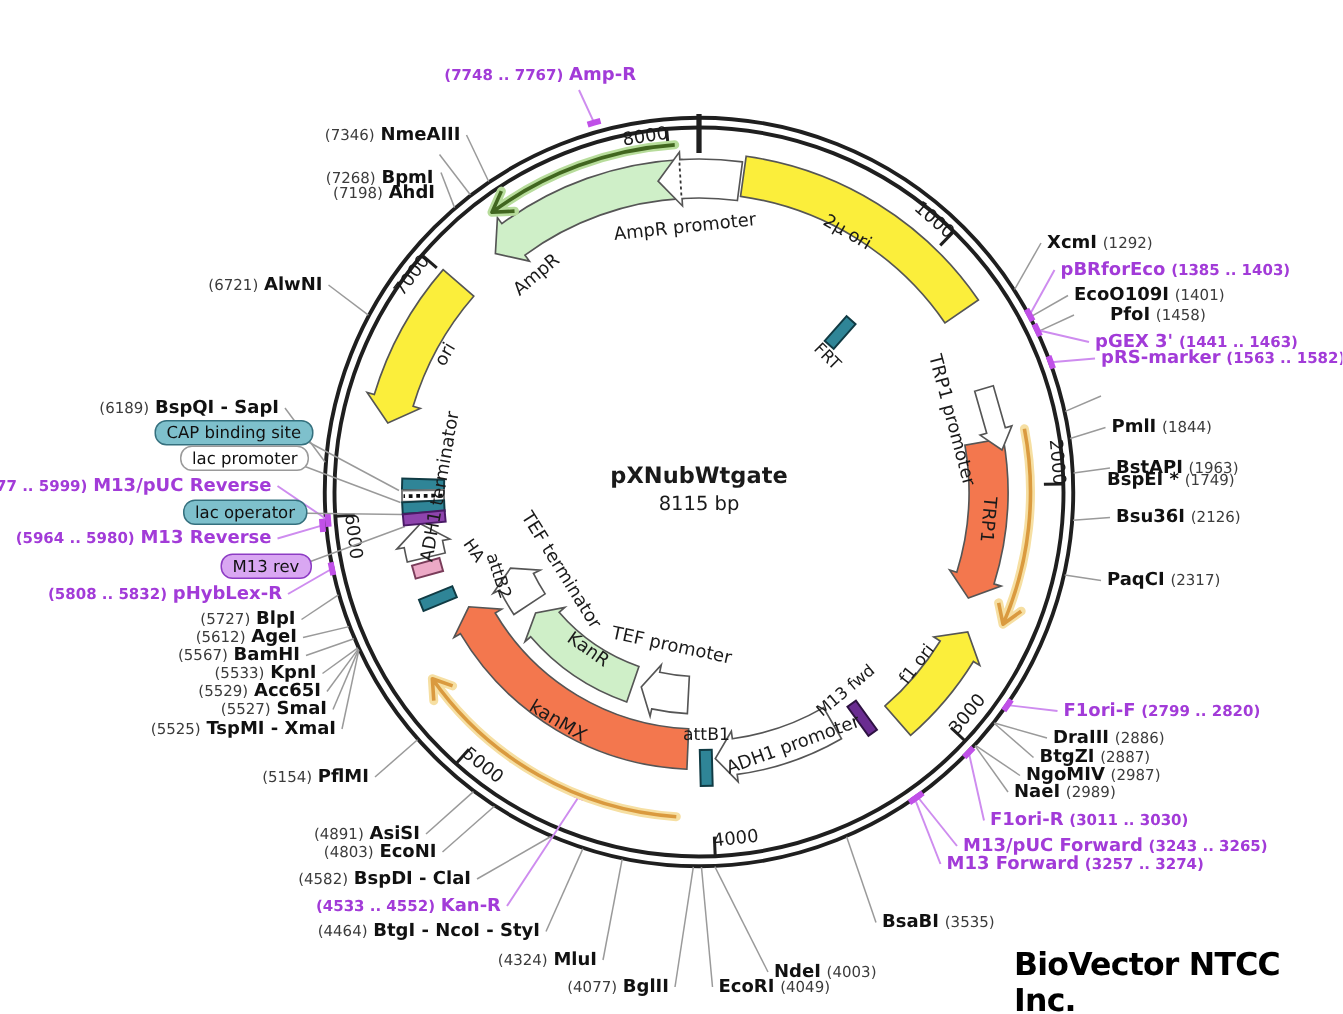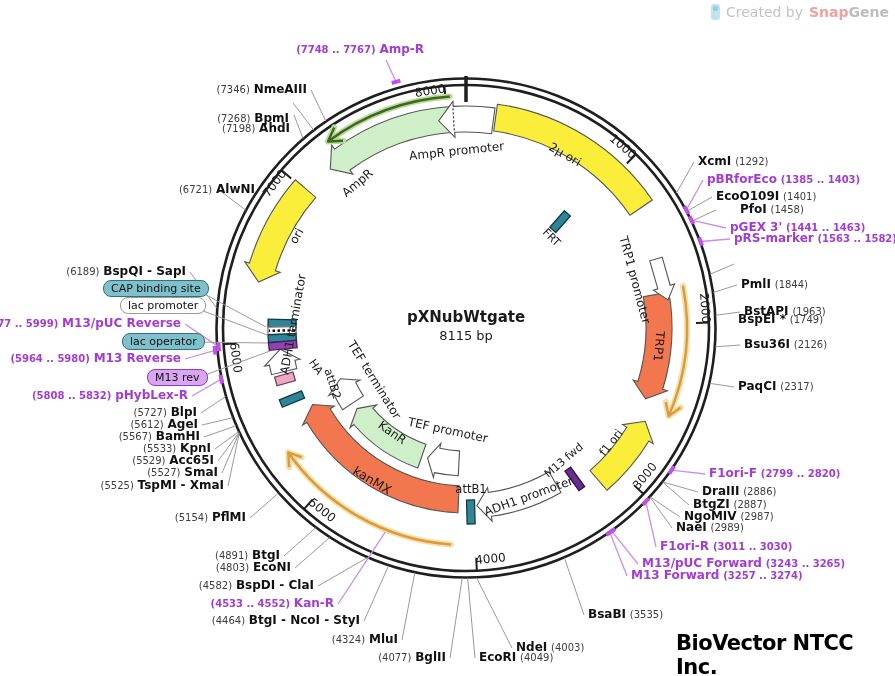--- a/index.html
+++ b/index.html
@@ -161,25 +161,20 @@
       <text x="0" y="0" text-anchor="middle" font-size="11.5" fill="#1a1a1a" font-weight="normal" transform="translate(329 385) rotate(72)">attB2</text>
       <text x="0" y="0" text-anchor="middle" font-size="11" fill="#1a1a1a" font-weight="normal" transform="translate(313 369) rotate(55)">HA</text>
       <text x="0" y="0" text-anchor="middle" font-size="12" fill="#1a1a1a" font-weight="normal" transform="translate(297 325) rotate(-80)">ADH1 terminator</text>
       <text x="0" y="0" text-anchor="middle" font-size="12" fill="#1a1a1a" font-weight="normal" transform="translate(300 238) rotate(-60)">ori</text>
       <text x="0" y="0" text-anchor="middle" font-size="12" fill="#1a1a1a" font-weight="normal" transform="translate(360 186) rotate(-40)">AmpR</text>
       <text x="0" y="0" text-anchor="middle" font-size="12" fill="#1a1a1a" font-weight="normal" transform="translate(457 155) rotate(-6)">AmpR promoter</text>
       <text x="0" y="0" text-anchor="middle" font-size="15" fill="#1a1a1a" font-weight="bold" transform="translate(466 322) rotate(0)">pXNubWtgate</text>
       <text x="0" y="0" text-anchor="middle" font-size="13" fill="#1a1a1a" font-weight="normal" transform="translate(466 340) rotate(0)">8115 bp</text>
     </svg>
 
-  <div id="watermark">
-    <span class="sg-icon"></span>
-    <span>Created by</span>
-    <span><span class="snap">Snap</span><span class="gene">Gene</span></span>
-  </div>
 
   <div id="labels">
       <div class="lbl alignL" style="left: 698px; top: 162px;"><span class="nm">XcmI</span>&nbsp;<span class="num">1292</span></div>
       <div class="lbl alignL" style="left: 716px; top: 197px;"><span class="nm">EcoO109I</span>&nbsp;<span class="num">1401</span></div>
       <div class="lbl alignL" style="left: 740px; top: 210px;"><span class="nm">PfoI</span>&nbsp;<span class="num">1458</span></div>
       <div class="lbl alignL" style="left: 738px; top: 280px; margin-top: 40px;"><span class="nm">BspEI *</span>&nbsp;<span class="num">1749</span></div>
       <div class="lbl alignL" style="left: 741px; top: 285px;"><span class="nm">PmlI</span>&nbsp;<span class="num">1844</span></div>
       <div class="lbl alignL" style="left: 744px; top: 312px;"><span class="nm">BstAPI</span>&nbsp;<span class="num">1963</span></div>
       <div class="lbl alignL" style="left: 744px; top: 345px;"><span class="nm">Bsu36I</span>&nbsp;<span class="num">2126</span></div>
       <div class="lbl alignL" style="left: 738px; top: 387px;"><span class="nm">PaqCI</span>&nbsp;<span class="num">2317</span></div>
@@ -188,31 +183,31 @@
       <div class="lbl alignL" style="left: 684px; top: 517px;"><span class="nm">NgoMIV</span>&nbsp;<span class="num">2987</span></div>
       <div class="lbl alignL" style="left: 676px; top: 528px;"><span class="nm">NaeI</span>&nbsp;<span class="num">2989</span></div>
       <div class="lbl alignL" style="left: 588px; top: 615px;"><span class="nm">BsaBI</span>&nbsp;<span class="num">3535</span></div>
       <div class="lbl alignL" style="left: 516px; top: 648px;"><span class="nm">NdeI</span>&nbsp;<span class="num">4003</span></div>
       <div class="lbl alignL" style="left: 479px; top: 658px;"><span class="nm">EcoRI</span>&nbsp;<span class="num">4049</span></div>
       <div class="lbl alignR" style="left: 446px; top: 658px;"><span class="num">4077</span>&nbsp;<span class="nm">BglII</span></div>
       <div class="lbl alignR" style="left: 398px; top: 640px;"><span class="num">4324</span>&nbsp;<span class="nm">MluI</span></div>
       <div class="lbl alignR" style="left: 360px; top: 621px;"><span class="num">4464</span>&nbsp;<span class="nm">BtgI - NcoI - StyI</span></div>
       <div class="lbl alignR" style="left: 314px; top: 586px;"><span class="num">4582</span>&nbsp;<span class="nm">BspDI - ClaI</span></div>
       <div class="lbl alignR" style="left: 291px; top: 568px;"><span class="num">4803</span>&nbsp;<span class="nm">EcoNI</span></div>
-      <div class="lbl alignR" style="left: 280px; top: 556px;"><span class="num">4891</span>&nbsp;<span class="nm">BtgI</span></div>
+      <div class="lbl alignR" style="left: 280px; top: 556px;"><span class="num">4891</span>&nbsp;<span class="nm">AsiSI</span></div>
       <div class="lbl alignR" style="left: 246px; top: 518px;"><span class="num">5154</span>&nbsp;<span class="nm">PflMI</span></div>
       <div class="lbl alignR" style="left: 224px; top: 486px;"><span class="num">5525</span>&nbsp;<span class="nm">TspMI - XmaI</span></div>
       <div class="lbl alignR" style="left: 218px; top: 473px;"><span class="num">5527</span>&nbsp;<span class="nm">SmaI</span></div>
       <div class="lbl alignR" style="left: 214px; top: 461px;"><span class="num">5529</span>&nbsp;<span class="nm">Acc65I</span></div>
       <div class="lbl alignR" style="left: 211px; top: 449px;"><span class="num">5533</span>&nbsp;<span class="nm">KpnI</span></div>
       <div class="lbl alignR" style="left: 200px; top: 437px;"><span class="num">5567</span>&nbsp;<span class="nm">BamHI</span></div>
       <div class="lbl alignR" style="left: 198px; top: 425px;"><span class="num">5612</span>&nbsp;<span class="nm">AgeI</span></div>
       <div class="lbl alignR" style="left: 197px; top: 413px;"><span class="num">5727</span>&nbsp;<span class="nm">BlpI</span></div>
       <div class="lbl alignR" style="left: 186px; top: 272px;"><span class="num">6189</span>&nbsp;<span class="nm">BspQI - SapI</span></div>
-      <div class="lbl alignR" style="left: 215px; top: 190px; margin-left: 40px;"><span class="num">6721</span>&nbsp;<span class="nm">AlwNI</span></div>
+      <div class="lbl alignR" style="left: 215px; top: 190px;"><span class="num">6721</span>&nbsp;<span class="nm">AlwNI</span></div>
       <div class="lbl alignR" style="left: 290px; top: 129px;"><span class="num">7198</span>&nbsp;<span class="nm">AhdI</span></div>
       <div class="lbl alignR" style="left: 289px; top: 103px; margin-top: 16px;"><span class="num">7268</span>&nbsp;<span class="nm">BpmI</span></div>
       <div class="lbl alignR" style="left: 307px; top: 90px;"><span class="num">7346</span>&nbsp;<span class="nm">NmeAIII</span></div>
       <div class="lbl alignR primer" style="left: 424px; top: 50px;"><span class="num">7748 .. 7767</span>&nbsp;<span class="nm">Amp-R</span></div>
       <div class="lbl alignL primer" style="left: 707px; top: 180px;"><span class="nm">pBRforEco</span>&nbsp;<span class="num">1385 .. 1403</span></div>
       <div class="lbl alignL primer" style="left: 730px; top: 228px;"><span class="nm">pGEX 3'</span>&nbsp;<span class="num">1441 .. 1463</span></div>
       <div class="lbl alignL primer" style="left: 734px; top: 239px;"><span class="nm">pRS-marker</span>&nbsp;<span class="num">1563 .. 1582</span></div>
       <div class="lbl alignL primer" style="left: 709px; top: 474px;"><span class="nm">F1ori-F</span>&nbsp;<span class="num">2799 .. 2820</span></div>
       <div class="lbl alignL primer" style="left: 660px; top: 547px;"><span class="nm">F1ori-R</span>&nbsp;<span class="num">3011 .. 3030</span></div>
       <div class="lbl alignL primer" style="left: 642px; top: 564px;"><span class="nm">M13/pUC Forward</span>&nbsp;<span class="num">3243 .. 3265</span></div>

